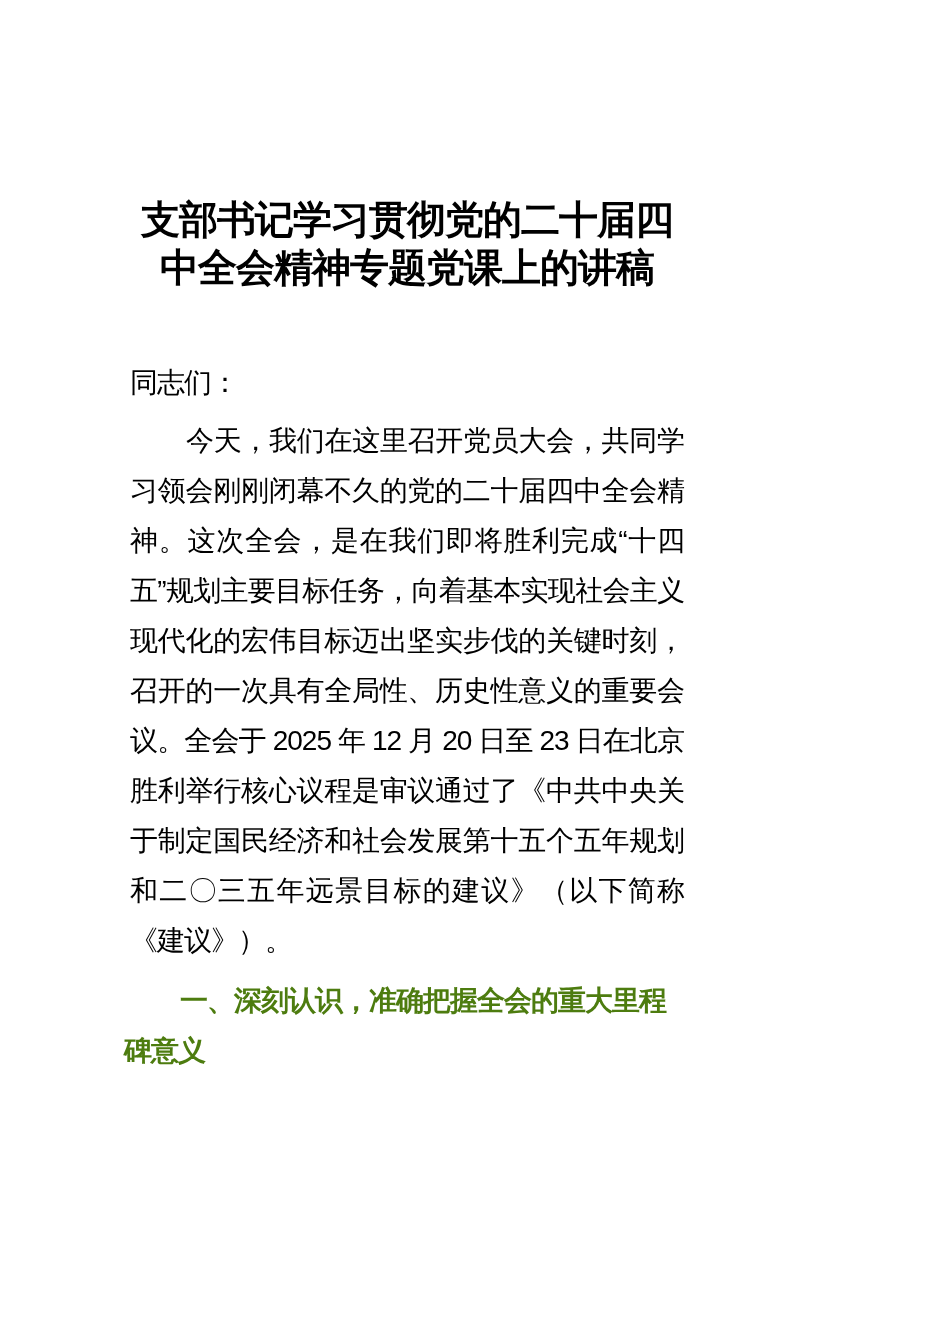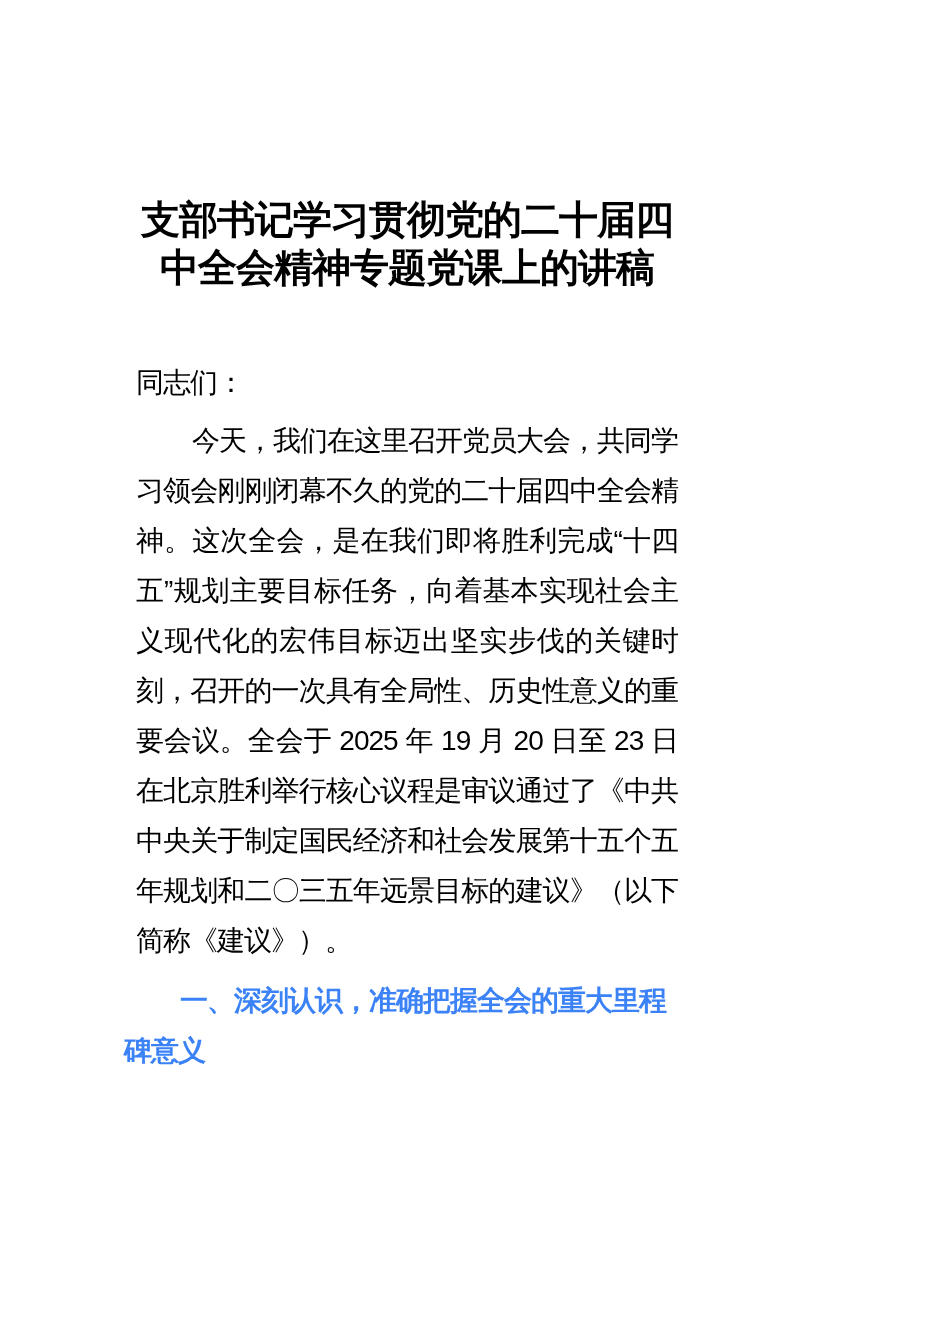--- a/index.html
+++ b/index.html
@@ -21,21 +21,21 @@
   .doc-title {
     margin: 0;
     font-size: 39px;
     font-weight: bold;
     letter-spacing: -1px;
     line-height: 48px;
     text-align: center;
     color: #000000;
   }
   .body-text {
-    margin: 8px 12px;
+    margin: 8px 6px;
     font-size: 28px;
     font-weight: normal;
     letter-spacing: -1px;
     line-height: 50px;
     text-align: justify;
     text-justify: inter-character;
     color: #000000;
   }
   .salutation {
     margin-top: 66px;
@@ -46,29 +46,29 @@
     text-indent: 56px;
   }
   .section-heading {
     margin: 10px 0 0 0;
     font-size: 28px;
     font-weight: bold;
     letter-spacing: -1px;
     line-height: 50px;
     text-indent: 56px;
     text-align: left;
-    color: #3b82f6;
+    color: #4d7c0f;
   }
 </style>
 </head>
 <body>
 
 <div class="page">
   <h1 class="doc-title">支部书记学习贯彻党的二十届四中全会精神专题党课上的讲稿</h1>
 
   <p class="body-text salutation">同志们：</p>
 
 
-  <p class="body-text indent">今天，我们在这里召开党员大会，共同学习领会刚刚闭幕不久的党的二十届四中全会精神。这次全会，是在我们即将胜利完成“十四五”规划主要目标任务，向着基本实现社会主义现代化的宏伟目标迈出坚实步伐的关键时刻，召开的一次具有全局性、历史性意义的重要会议。全会于 2025 年 19 月 20 日至 23 日在北京胜利举行核心议程是审议通过了《中共中央关于制定国民经济和社会发展第十五个五年规划和二〇三五年远景目标的建议》（以下简称《建议》）。</p>
+  <p class="body-text indent">今天，我们在这里召开党员大会，共同学习领会刚刚闭幕不久的党的二十届四中全会精神。这次全会，是在我们即将胜利完成“十四五”规划主要目标任务，向着基本实现社会主义现代化的宏伟目标迈出坚实步伐的关键时刻，召开的一次具有全局性、历史性意义的重要会议。全会于 2025 年 12 月 20 日至 23 日在北京胜利举行核心议程是审议通过了《中共中央关于制定国民经济和社会发展第十五个五年规划和二〇三五年远景目标的建议》（以下简称《建议》）。</p>
 
 
   <h2 class="section-heading">一、深刻认识，准确把握全会的重大里程碑意义</h2>
 </div>
 
 </body></html>

